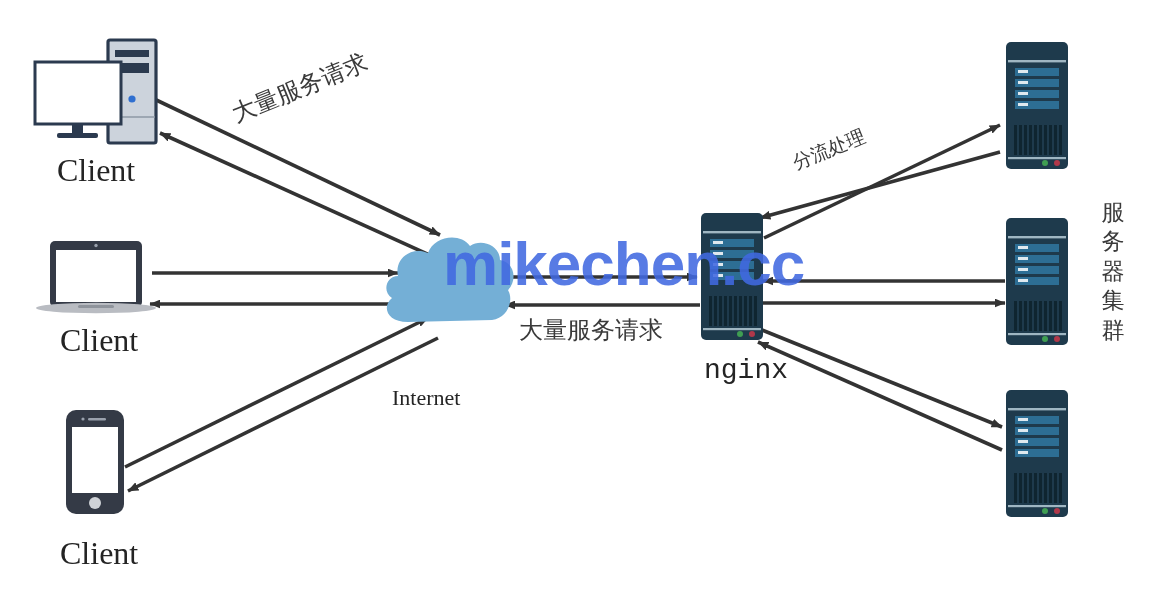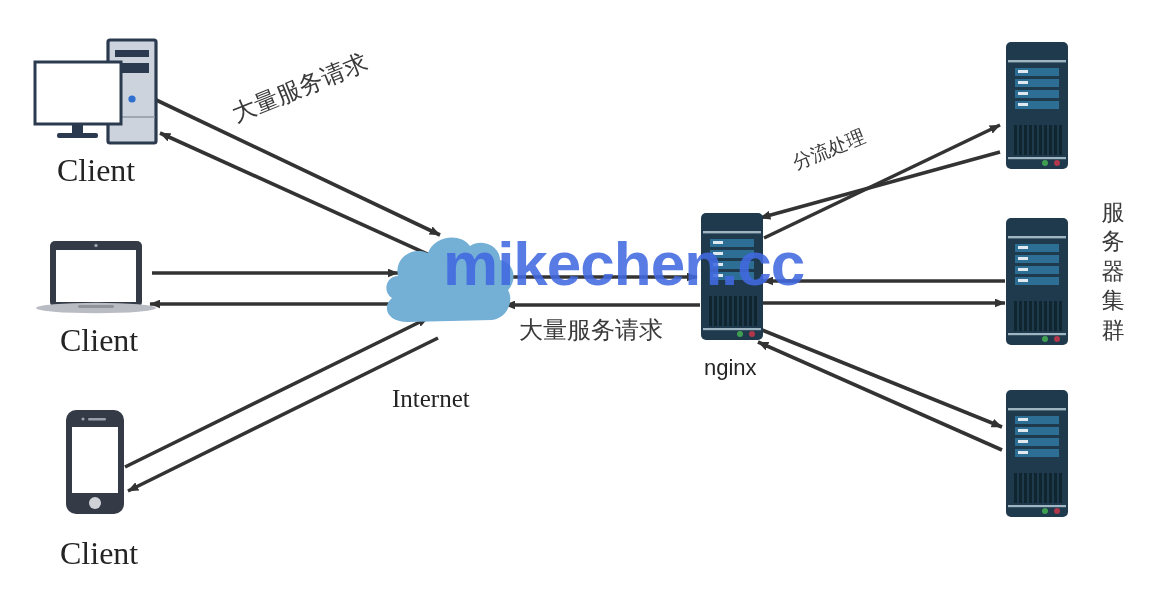--- a/index.html
+++ b/index.html
@@ -29,26 +29,26 @@
     white-space: nowrap;
     color: #2b2b2b;
   }
   .lbl-client {
     font-family: "Liberation Serif", serif;
     font-size: 32px;
     color: #242424;
   }
   .lbl-internet {
     font-family: "Liberation Serif", serif;
-    font-size: 25px;
+    font-size: 22px;
     color: #242424;
   }
   .lbl-nginx {
-    font-family: Liberation Sans, sans-serif;
-    font-size: 22px;
+    font-family: Liberation Mono, monospace;
+    font-size: 28px;
     color: #242424;
   }
   .lbl-cn {
     font-family: "Liberation Sans", sans-serif;
     font-size: 24px;
     color: #3a3a3a;
   }
   .lbl-cn-small {
     font-family: "Liberation Sans", sans-serif;
     font-size: 19px;

